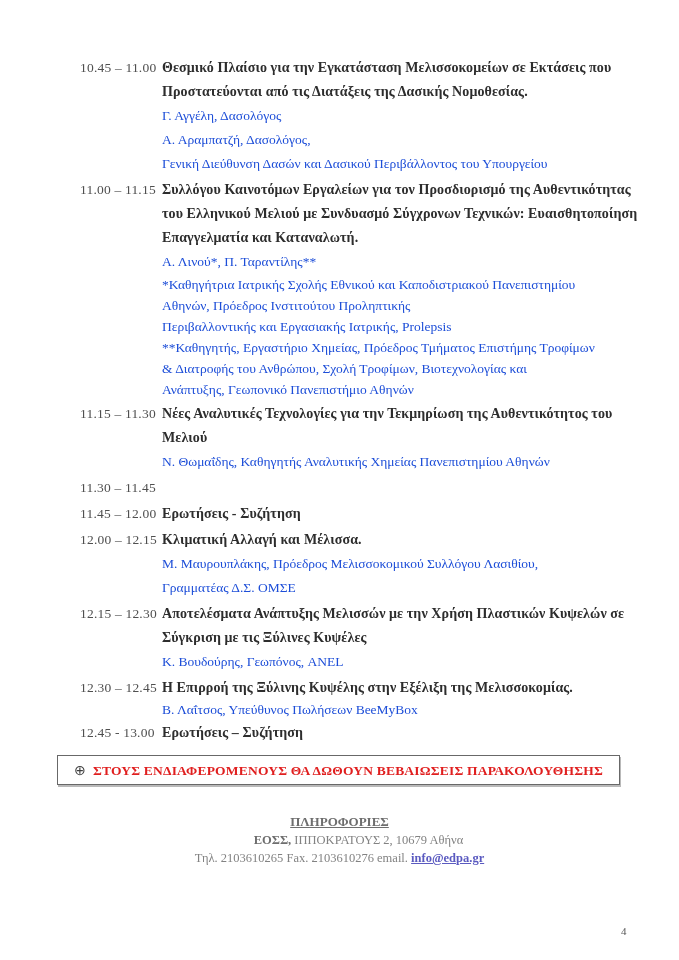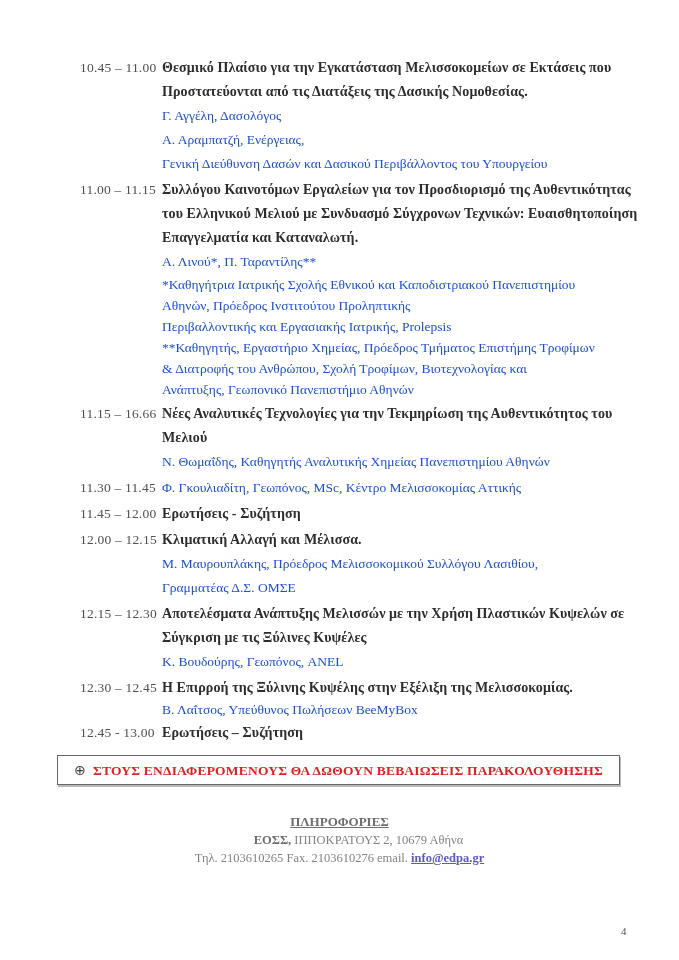--- a/index.html
+++ b/index.html
@@ -87,21 +87,21 @@
 <div class="page">
 
   <div class="schedule">
 
     <div class="row">
       <div class="time">10.45 – 11.00</div>
       <div class="content">
         <div class="title-line">Θεσμικό Πλαίσιο για την Εγκατάσταση Μελισσοκομείων σε Εκτάσεις που</div>
         <div class="title-line">Προστατεύονται από τις Διατάξεις της Δασικής Νομοθεσίας.</div>
         <div class="detail">Γ. Αγγέλη, Δασολόγος</div>
-        <div class="detail">Α. Αραμπατζή, Ενέργειας,</div>
+        <div class="detail">Α. Αραμπατζή, Δασολόγος,</div>
         <div class="detail">Γενική Διεύθυνση Δασών και Δασικού Περιβάλλοντος του Υπουργείου</div>
       </div>
     </div>
 
     <div class="row">
       <div class="time">11.00 – 11.15</div>
       <div class="content">
         <div class="title-line">Συλλόγου Καινοτόμων Εργαλείων για τον Προσδιορισμό της Αυθεντικότητας</div>
         <div class="title-line">του Ελληνικού Μελιού με Συνδυασμό Σύγχρονων Τεχνικών: Ευαισθητοποίηση</div>
         <div class="title-line">Επαγγελματία και Καταναλωτή.</div>
@@ -109,32 +109,31 @@
         <div class="detail affil">*Καθηγήτρια Ιατρικής Σχολής Εθνικού και Καποδιστριακού Πανεπιστημίου</div>
         <div class="detail affil">Αθηνών, Πρόεδρος Ινστιτούτου Προληπτικής</div>
         <div class="detail affil">Περιβαλλοντικής και Εργασιακής Ιατρικής, Prolepsis</div>
         <div class="detail affil">**Καθηγητής, Εργαστήριο Χημείας, Πρόεδρος Τμήματος Επιστήμης Τροφίμων</div>
         <div class="detail affil">&amp; Διατροφής του Ανθρώπου, Σχολή Τροφίμων, Βιοτεχνολογίας και</div>
         <div class="detail affil">Ανάπτυξης, Γεωπονικό Πανεπιστήμιο Αθηνών</div>
       </div>
     </div>
 
     <div class="row">
-      <div class="time">11.15 – 16.66</div>
+      <div class="time">11.15 – 11.30</div>
       <div class="content">
         <div class="title-line">Νέες Αναλυτικές Τεχνολογίες για την Τεκμηρίωση της Αυθεντικότητος του</div>
         <div class="title-line">Μελιού</div>
         <div class="detail">Ν. Θωμαΐδης, Καθηγητής Αναλυτικής Χημείας Πανεπιστημίου Αθηνών</div>
       </div>
     </div>
 
     <div class="row">
       <div class="time">11.30 – 11.45</div>
       <div class="content">
-        <div class="detail">Φ. Γκουλιαδίτη, Γεωπόνος, MSc, Κέντρο Μελισσοκομίας Αττικής</div>
       </div>
     </div>
 
     <div class="row">
       <div class="time">11.45 – 12.00</div>
       <div class="content">
         <div class="title-line">Ερωτήσεις - Συζήτηση</div>
       </div>
     </div>
 

